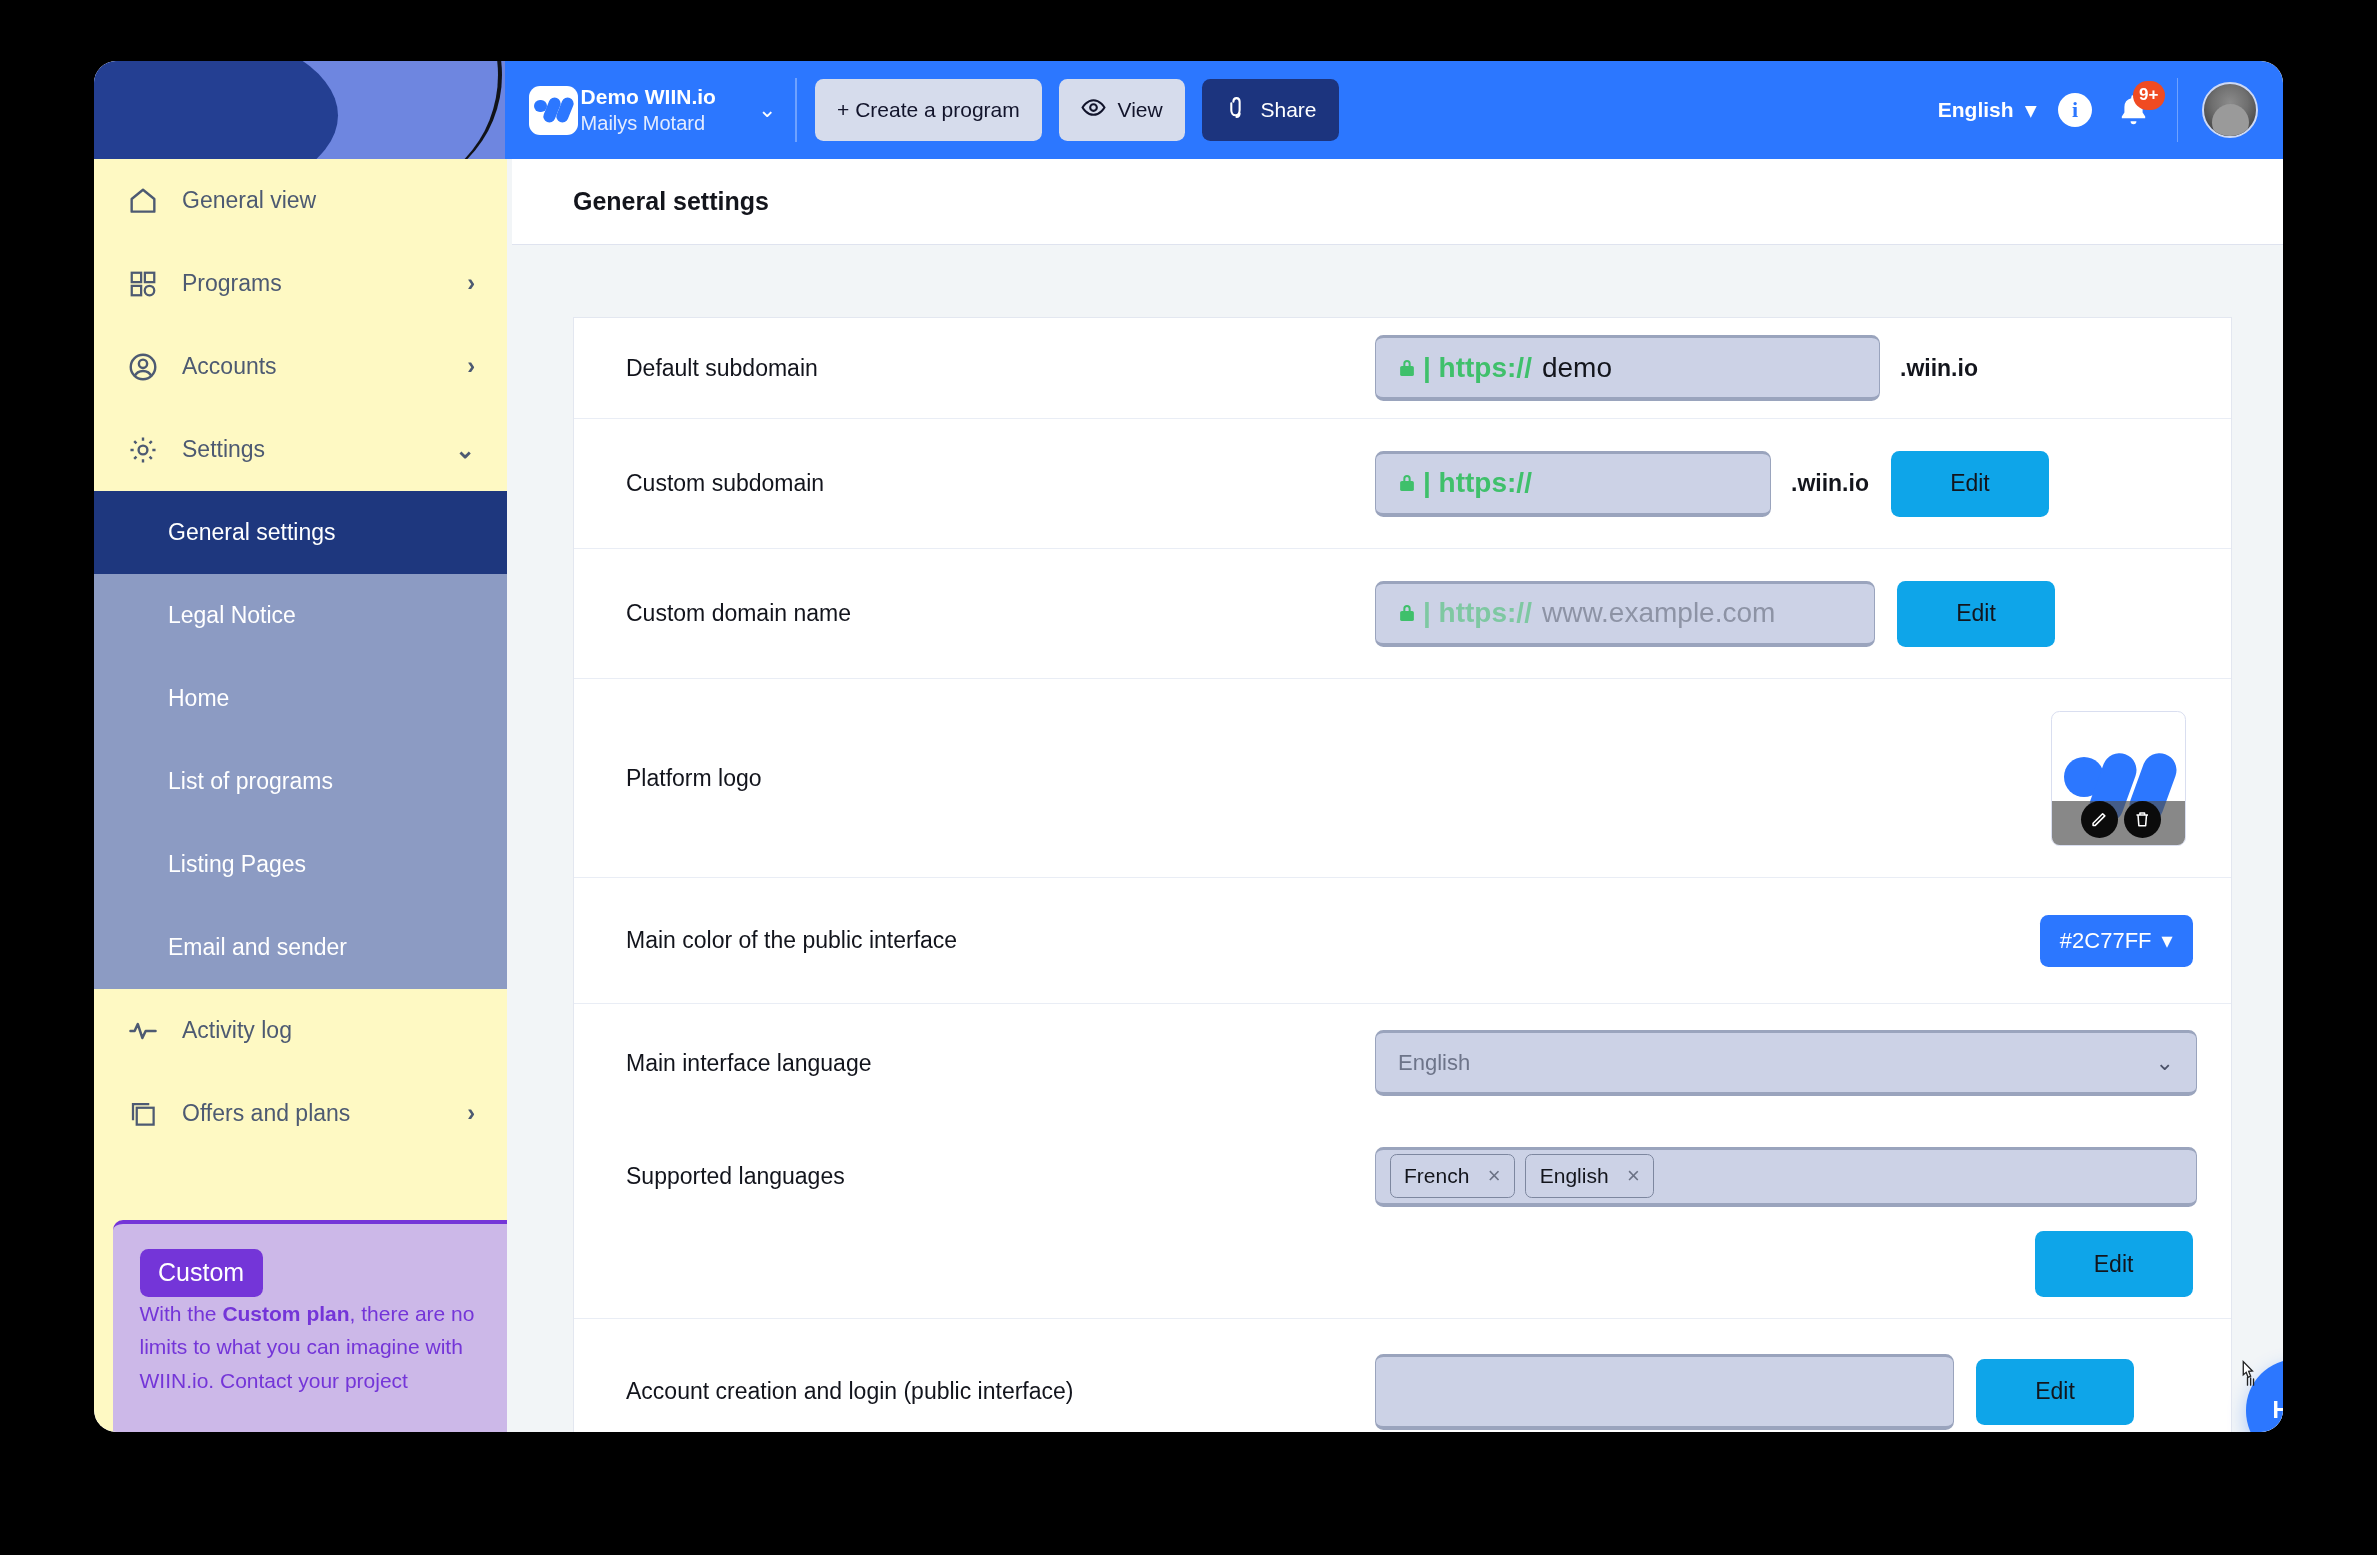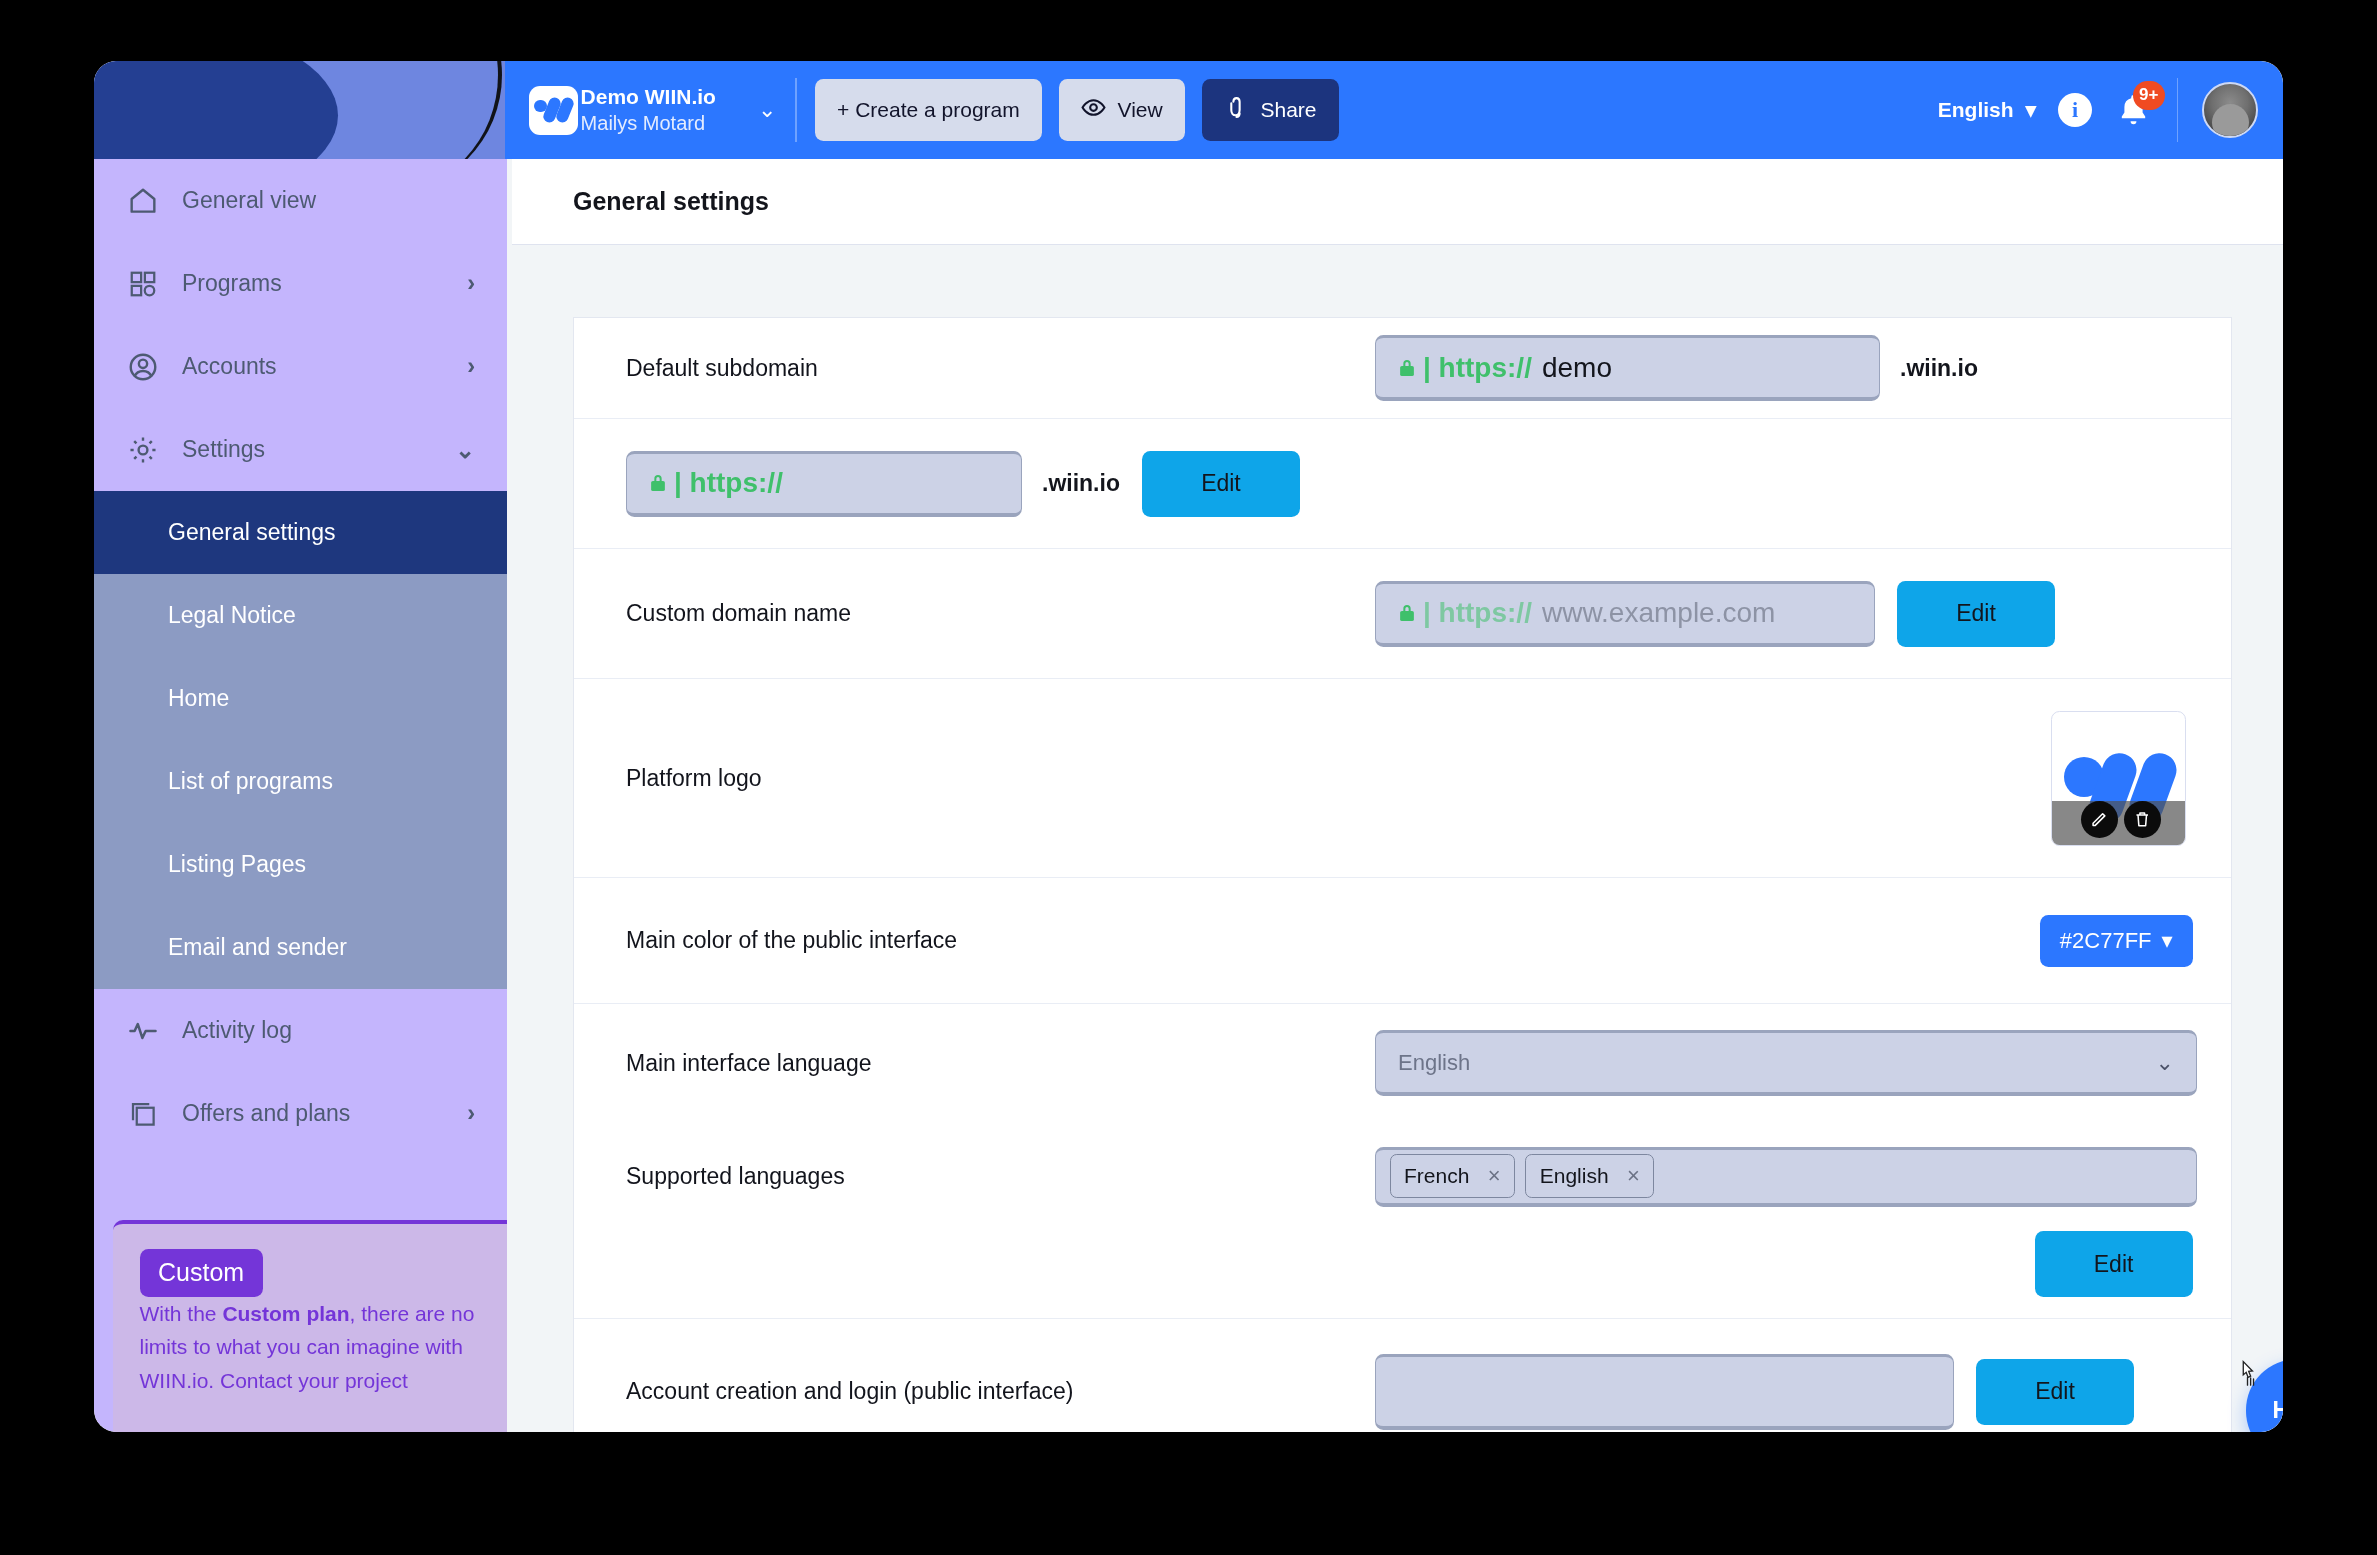--- a/index.html
+++ b/index.html
@@ -148,21 +148,21 @@
     width: 194px; height: 236px;
     border-right: 4.2px solid #111318;
     border-radius: 0 60% 60% 0 / 0 50% 50% 0;
   }
 
   
   #sidebar {
     position: absolute;
     left: 0; top: 98px;
     width: 413px; height: 1273px;
-    background: #c4b5fd;
+    background: #fef9c3;
     border-bottom-left-radius: 22px;
     overflow: hidden;
   }
   .nav-item {
     display: flex; align-items: center;
     height: 83px;
     padding: 0 32px;
     gap: 22px;
     color: #4d5a72;
     font-size: 23px;
@@ -561,20 +561,21 @@
                 </svg>
             </span>
             <span class="https">| https://</span>
             <span class="fval">demo</span>
           </div>
           <span class="suffix">.wiin.io</span>
         </div>
       </div>
 
       <div class="row" style="min-height:130px;">
+        <div class="row-label">Custom subdomain</div>
         <div class="row-ctrl">
           <div class="field" style="width:396px;">
             <span class="lock">
               <svg width="22" height="23.6" viewBox="0 0 24 24" fill="#3fc06b">
                   <rect x="4.5" y="10" width="15" height="11" rx="2"></rect>
                   <path d="M8 10V7.5a4 4 0 0 1 8 0V10h-2.2V7.5a1.8 1.8 0 0 0-3.6 0V10z"></path>
                 </svg>
             </span>
             <span class="https">| https://</span>
             <span class="fval"></span>

